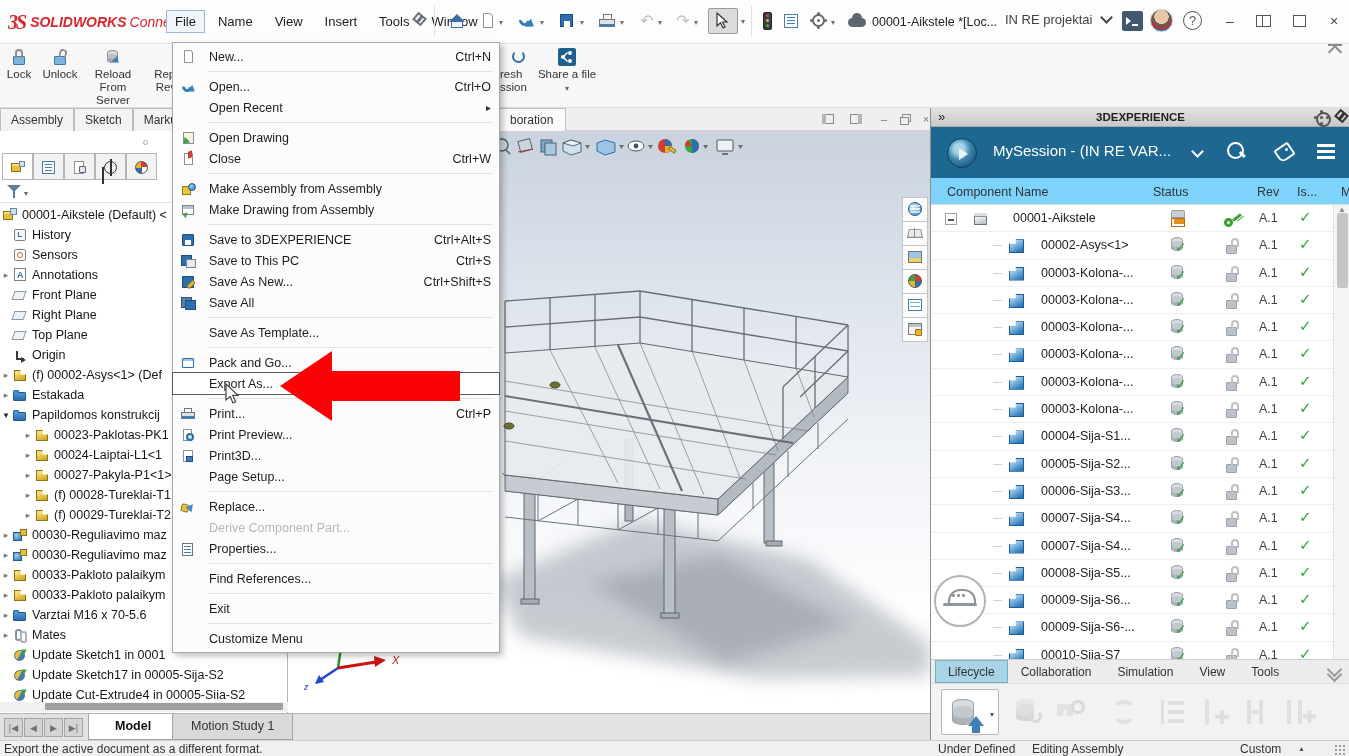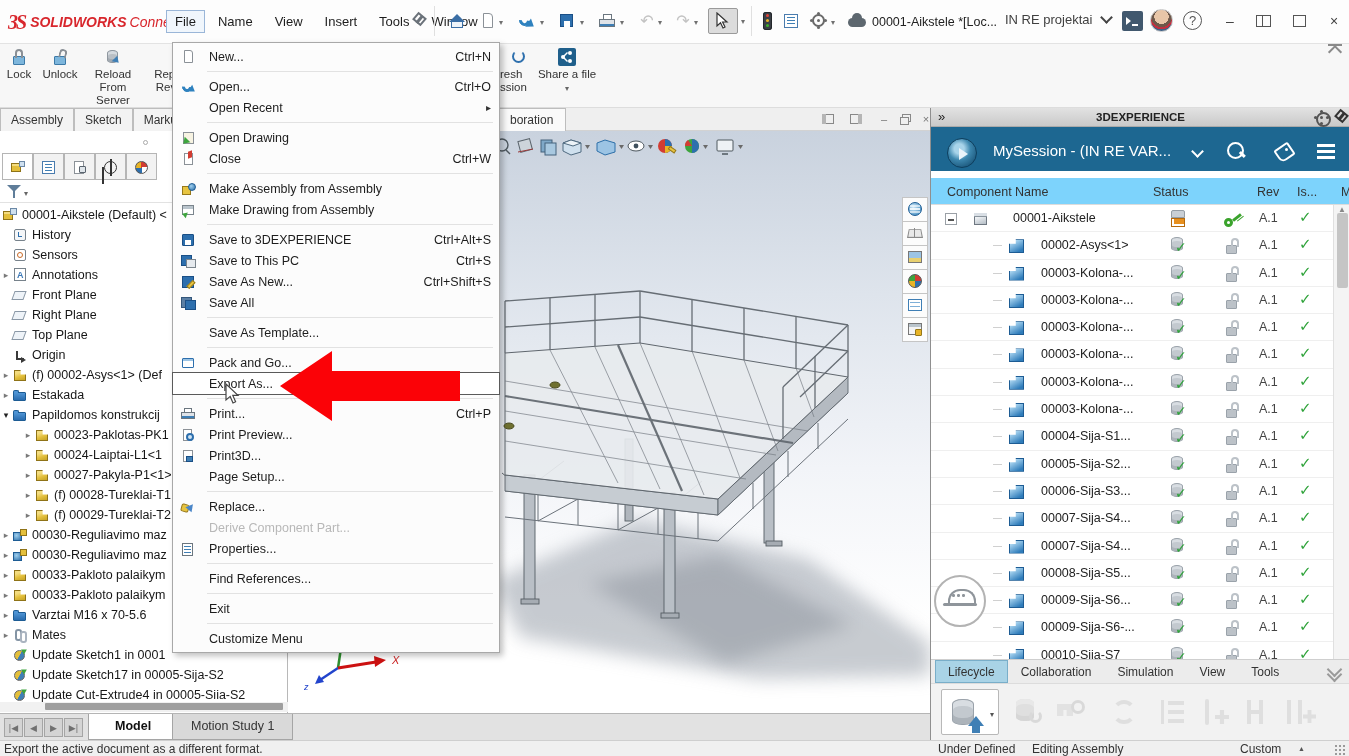--- a/index.html
+++ b/index.html
@@ -165,21 +165,21 @@
 #dexpanel{position:absolute;left:930px;top:108px;width:419px;height:632px;background:#fff;border-left:1px solid #8f8f8f}
 #dexheader{position:absolute;left:0;top:0;width:419px;height:19px;background:linear-gradient(#e2e2e2,#c9c9c9);border-bottom:1px solid #aaa}
 #dexheader .dh-expand{position:absolute;left:7px;top:1px;font-size:13px;color:#222;cursor:pointer}
 #dexheader .dh-title{position:absolute;left:0;width:100%;text-align:center;top:3px;font-size:11.5px;font-weight:bold;color:#222}
 .dh-gear{position:absolute;left:384px;top:3px;width:13px;height:13px;cursor:pointer}
 .dh-gear::before{content:"";position:absolute;left:1px;top:1px;width:11px;height:11px;border:2px solid #555;border-radius:50%}
 .dh-gear::after{content:"";position:absolute;left:5px;top:5px;width:3px;height:3px;background:#555;border-radius:50%;box-shadow:0 -6px 0 #555,0 6px 0 #555,-6px 0 0 #555,6px 0 0 #555}
 .dh-pin{position:absolute;left:403px;top:2px;width:14px;height:14px;cursor:pointer}
 .dh-pin::before{content:"";position:absolute;left:6px;top:2px;width:3px;height:9px;background:#333;transform:rotate(40deg)}
 .dh-pin::after{content:"";position:absolute;left:2px;top:1px;width:7px;height:6px;border:2px solid #333;transform:rotate(40deg)}
-#dexblue{position:absolute;left:0;top:19px;width:419px;height:44px;background:#1d6791}
+#dexblue{position:absolute;left:0;top:19px;width:419px;height:51px;background:#1d6791}
 #dexlogo{position:absolute;left:16px;top:11px;width:30px;height:30px;border-radius:50%;background:radial-gradient(circle at 40% 35%,#a8d4ea 0 20%,#3d87ae 45%,#124a6e 90%);border:1px solid #0e3f5e}
 #dexlogo::before{content:"";position:absolute;left:11px;top:9px;border:6px solid transparent;border-left:9px solid #eaf4fa}
 #session{position:absolute;left:62px;top:15px;font-size:15px;color:#fff;cursor:pointer}
 #session-caret{position:absolute;left:262px;top:20px;width:9px;height:9px;border-right:2.5px solid #fff;border-bottom:2.5px solid #fff;transform:rotate(45deg);cursor:pointer}
 .dx-search{position:absolute;left:294px;top:13px;width:22px;height:22px;cursor:pointer}
 .dx-search::before{content:"";position:absolute;left:2px;top:2px;width:13px;height:13px;border:2.5px solid #fff;border-radius:50%}
 .dx-search::after{content:"";position:absolute;left:14px;top:13px;width:7px;height:2.5px;background:#fff;transform:rotate(45deg)}
 .dx-tag{position:absolute;left:342px;top:14px;width:20px;height:20px;cursor:pointer}
 .dx-tag::before{content:"";position:absolute;left:3px;top:4px;width:13px;height:11px;border:2px solid #fff;border-radius:2px 2px 2px 6px;transform:rotate(-35deg)}
 .dx-tag::after{content:"";position:absolute;left:12px;top:7px;width:3px;height:3px;background:#fff;border-radius:50%}

